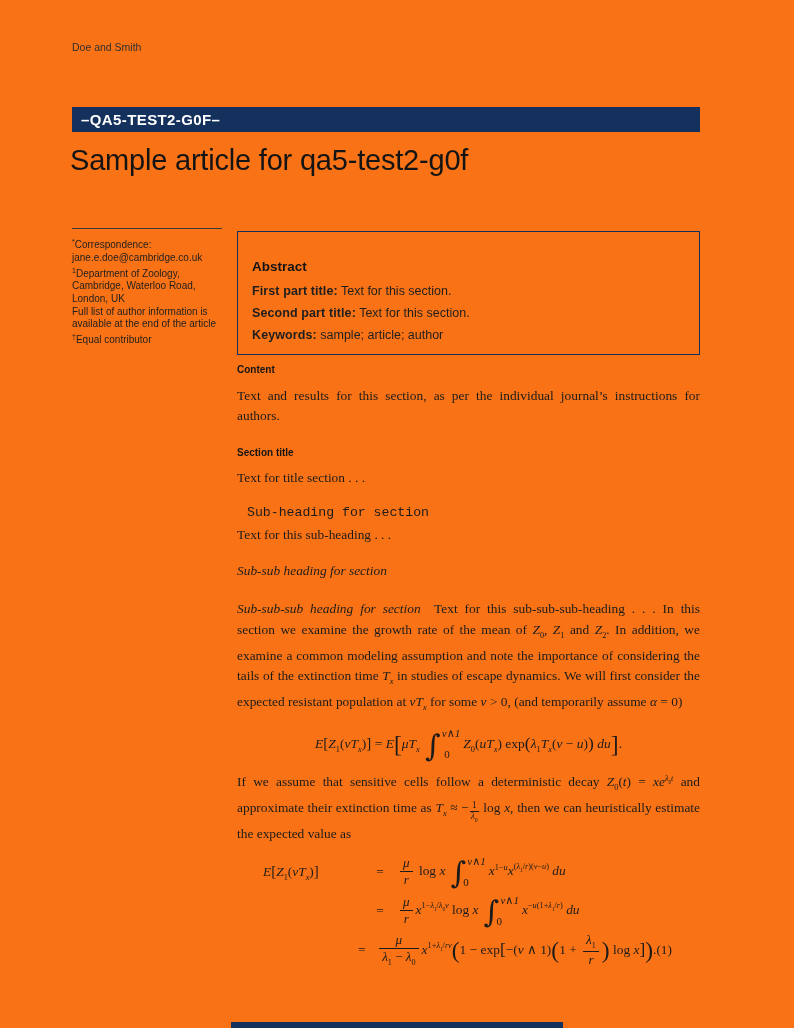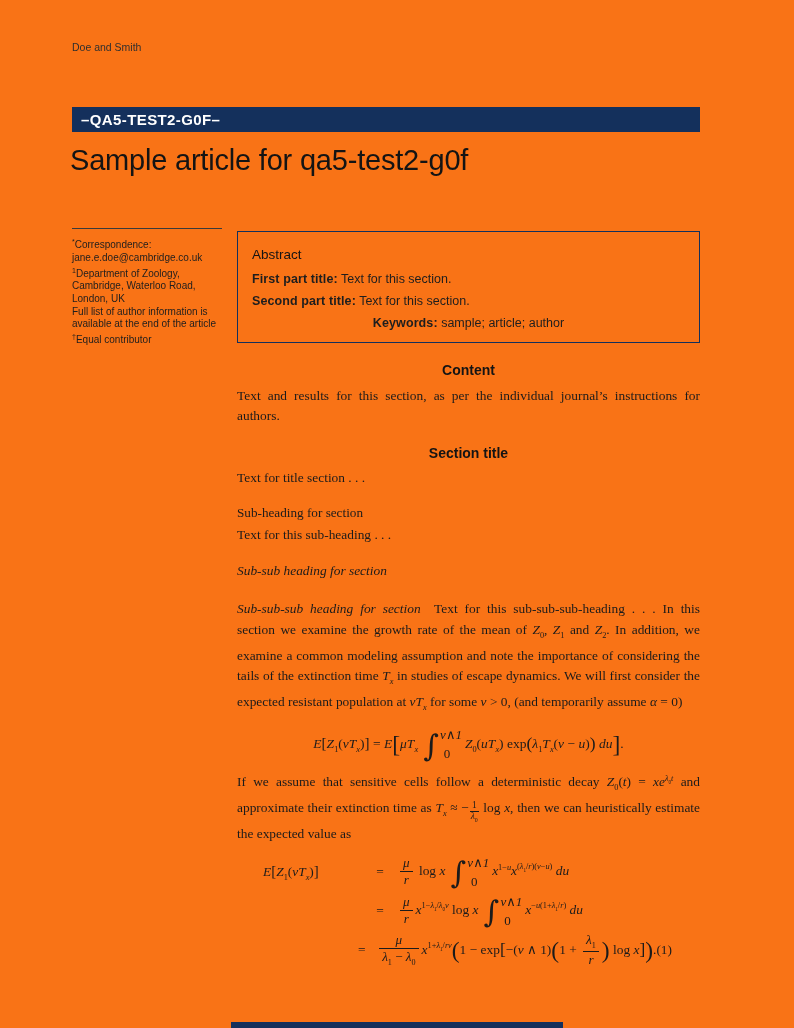--- a/index.html
+++ b/index.html
@@ -38,36 +38,36 @@
     font-family:"Liberation Sans","DejaVu Sans",sans-serif;
     font-size:10px;line-height:12.6px;color:#1e1e1e;
   }
   .sidebar sup{font-size:7px;}
 
   .abstract-box{
     position:absolute;left:237px;top:231px;width:463px;box-sizing:border-box;
     border:1.5px solid #14305C;padding:11px 14px 12px;
     font-family:"Liberation Sans","DejaVu Sans",sans-serif;
   }
-  .abs-heading{font-size:13.5px;font-weight:normal;margin:4px 0 10px;color:#141414;}
+  .abs-heading{font-size:13.5px;font-weight:bold;margin:16px 0 10px;color:#141414;}
   .abs-line{margin:0 0 8px;font-size:12.5px;color:#1e1e1e;}
-  .abs-line:last-child{margin-bottom:0;text-align:center;}
+  .abs-line:last-child{margin-bottom:0;}
   .abs-line b{letter-spacing:0.1px;}
 
   .main{
     position:absolute;left:237px;top:360px;width:463px;
     font-size:13.4px;line-height:20.5px;
   }
   .h-main{
     font-family:"Liberation Sans","DejaVu Sans",sans-serif;
-    font-size:14px;font-weight:bold;margin:0 0 5px;color:#141414;text-align:center;
+    font-size:10px;font-weight:bold;margin:0 0 5px;color:#141414;
   }
   .h-sub{
-    font-family:Liberation Serif, serif;
-    font-size:13.2px;font-weight:normal;margin:0 0 2px;color:#1b1b1b;
+    font-family:Liberation Mono, monospace;
+    font-size:13.2px;font-weight:normal;margin:0 10px 2px;color:#1b1b1b;
   }
   .h-subsub{
     font-style:italic;font-size:13.4px;font-weight:normal;margin:0 0 2px;
   }
   .body-p{margin:0;text-align:justify;}
   .sp16{height:16px;} .sp14{height:14px;} .sp15{height:15px;}
 
   
   sup,sub{font-size:0.62em;}
   .displayeq{
@@ -76,22 +76,22 @@
   }
   .b1{font-size:1.12em;}
   .b15{font-size:1.3em;vertical-align:-0.08em;}
   .b2{font-size:1.75em;vertical-align:-0.18em;font-weight:200;}
   .bint{
     font-size:30px;font-style:normal;vertical-align:-8px;
     font-family:"DejaVu Serif",serif;margin-left:2px;
   }
   .ilims{
     display:inline-flex;flex-direction:column;justify-content:space-between;
-    height:32px;vertical-align:middle;font-size:13px;line-height:1;
-    margin:0 4px 0 0;font-style:italic;align-items:center;
+    height:32px;vertical-align:middle;font-size:11px;line-height:1;
+    margin:0 4px 0 0;font-style:italic;
   }
   .ilims .iu{transform:translateX(1px);}
   .ilims .il{transform:translateX(-3px);font-style:normal;}
   .frac{
     display:inline-block;text-align:center;vertical-align:middle;
     margin:0 3px;line-height:1.1;font-size:0.98em;
   }
   .frac .fn{display:block;border-bottom:1px solid #1b1b1b;padding:0 3px 1px;}
   .frac .fd{display:block;padding:1px 3px 0;}
   .sfrac{

